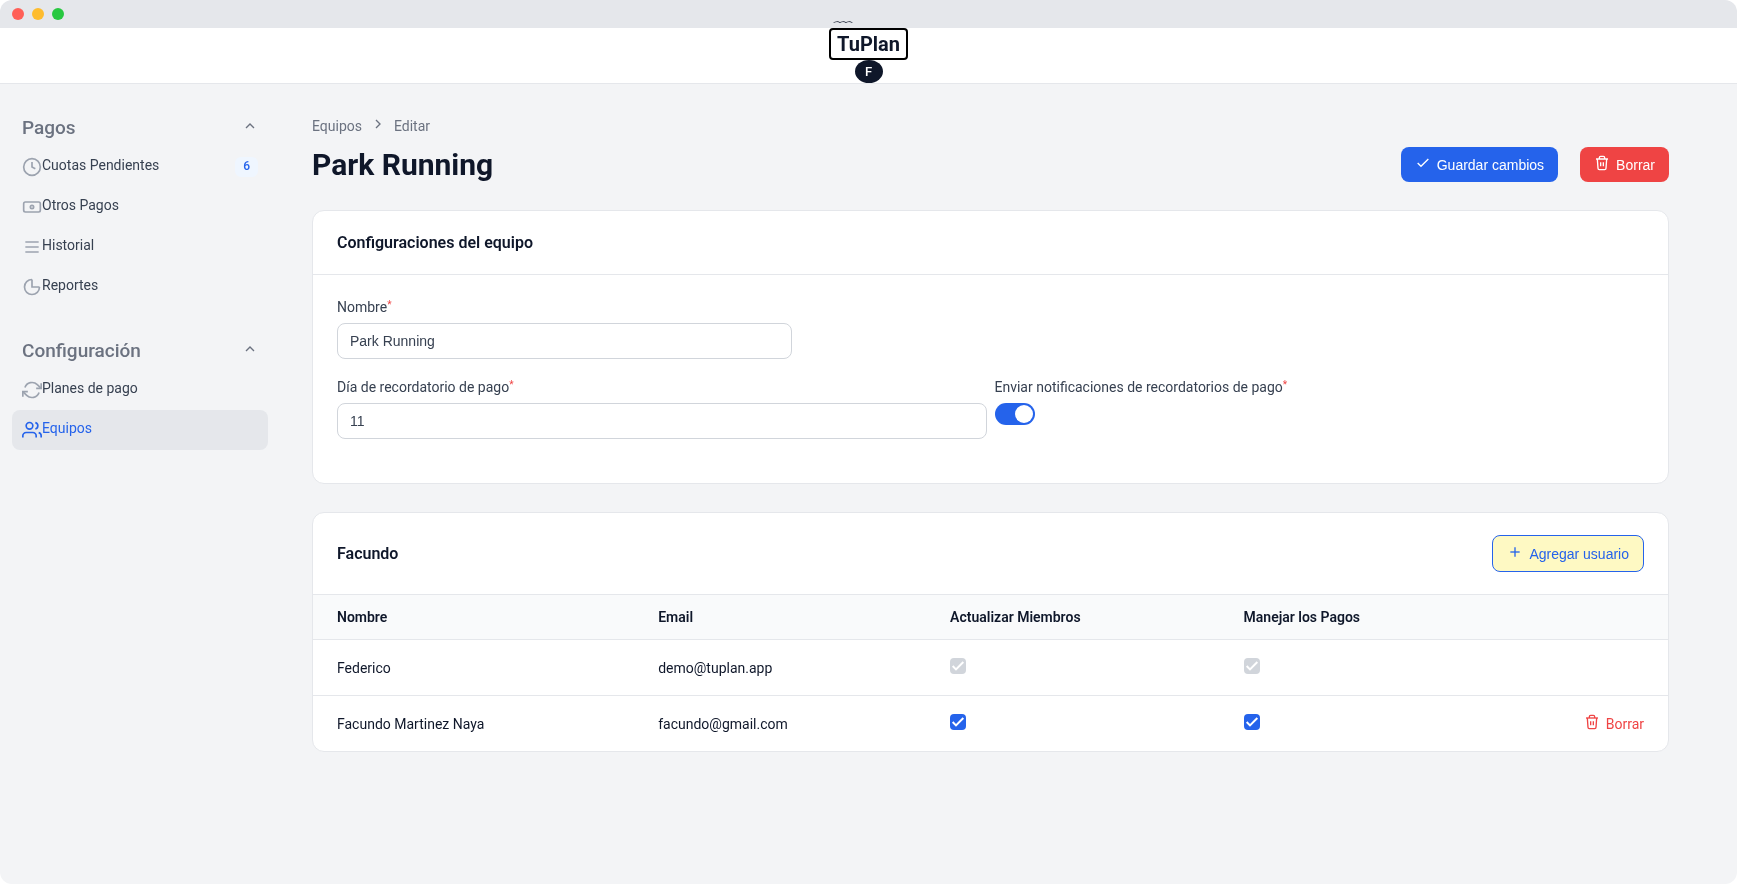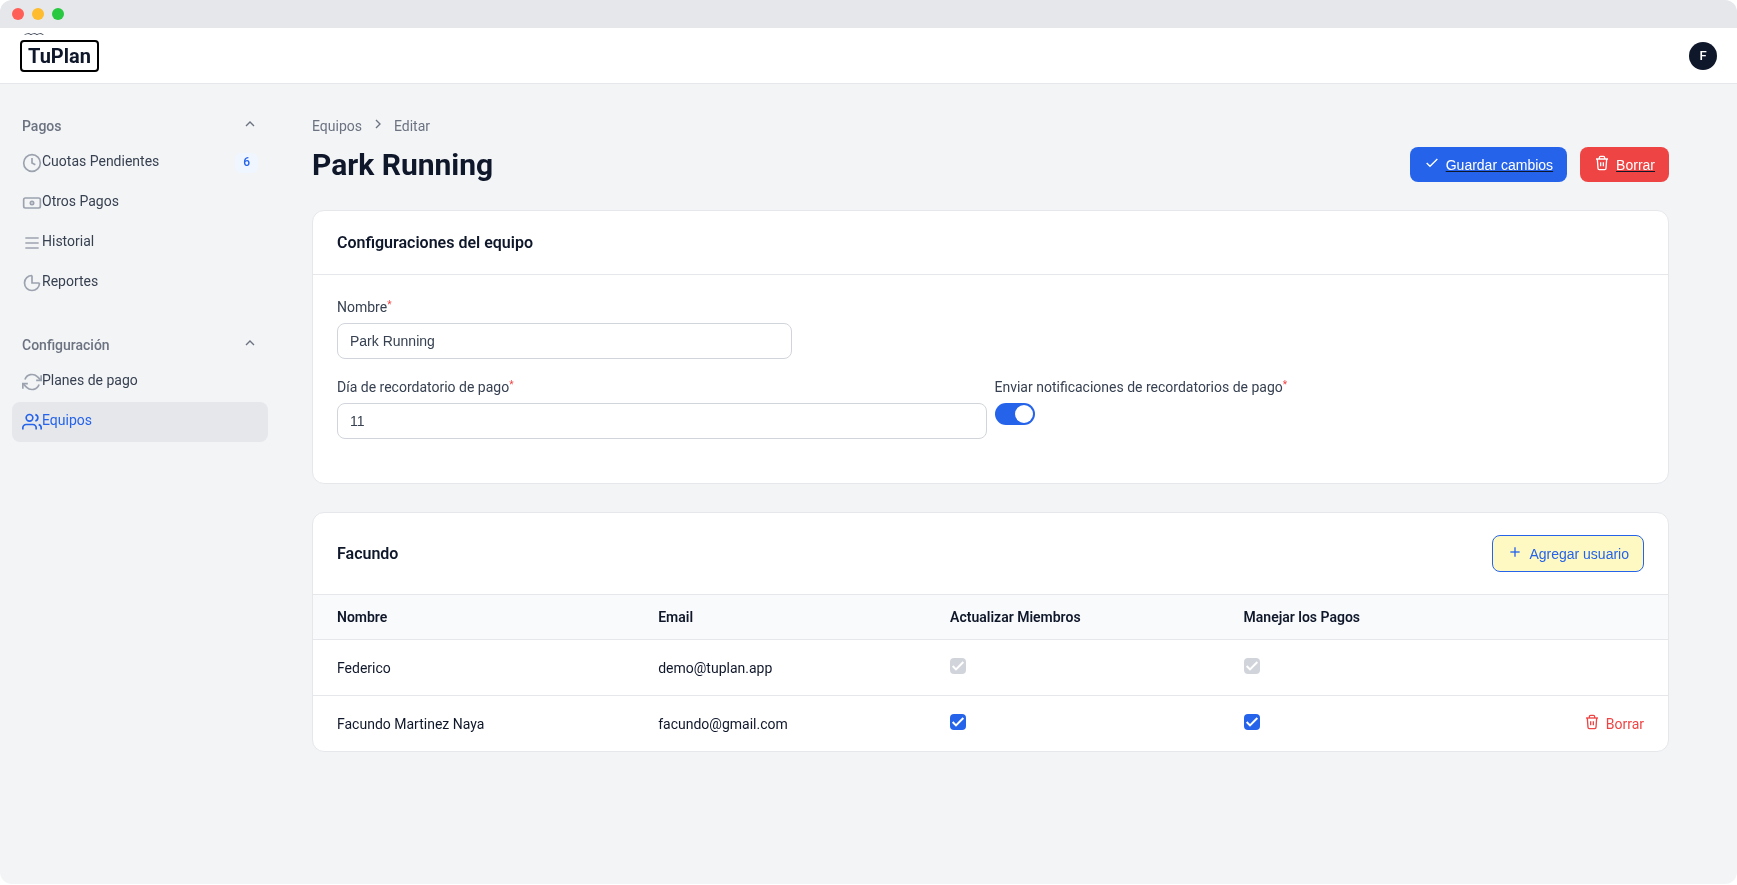--- a/index.html
+++ b/index.html
@@ -3,45 +3,45 @@
 <meta charset="utf-8">
 <style>
 * { box-sizing: border-box; margin: 0; padding: 0; }
 body { font-family: -apple-system, BlinkMacSystemFont, "Segoe UI", Roboto, sans-serif; background: #fff; color: #0f172a; font-size: 14px; }
 .window { border-radius: 12px; overflow: hidden; background: #fff; }
 .titlebar { height: 28px; background: #e5e7eb; display: flex; align-items: center; padding: 0 12px; gap: 8px; }
 .tl-dot { width: 12px; height: 12px; border-radius: 50%; }
 .tl-red { background: #ff5f57; }
 .tl-yellow { background: #febc2e; }
 .tl-green { background: #28c840; }
-.topbar { height: 56px; border-bottom: 1px solid #e5e7eb; display: flex; align-items: center; justify-content: space-between; padding: 0 20px; }
+.topbar { height: 56px; border-bottom: 1px solid #e5e7eb; display: flex; align-items: center; justify-content: space-between; padding: 0 26px; flex-direction: column; }
 .logo { display: flex; align-items: center; gap: 8px; font-weight: 700; font-size: 20px; }
 .logo-box { border: 2px solid #000; border-radius: 4px; padding: 2px 6px; position: relative; }
 .logo-box::before { content: "⌒⌒⌒"; position: absolute; top: -10px; left: 2px; font-size: 8px; letter-spacing: -2px; }
 .avatar { width: 28px; height: 28px; border-radius: 50%; background: #0f172a; color: #fff; display: flex; align-items: center; justify-content: center; font-weight: 500; font-size: 13px; }
 .layout { display: flex; background: #f3f4f6; min-height: 800px; }
 .sidebar { width: 280px; padding: 24px 12px; }
 .side-section { margin-bottom: 24px; }
-.side-header { display: flex; align-items: center; justify-content: space-between; padding: 8px 10px; color: #6b7280; font-size: 14px; font-weight: 500; cursor: pointer; }
+.side-header { display: flex; align-items: center; justify-content: space-between; padding: 8px 10px; color: #6b7280; font-size: 19px; font-weight: 500; cursor: pointer; }
 .side-item { display: flex; padding: 10px 10px; border-radius: 8px; color: #374151; cursor: pointer; }
 .side-item.active { background: #e5e7eb; color: #2563eb; }
 .side-item .icon { width: 20px; height: 20px; display: flex; align-items: center; justify-content: center; color: #9ca3af; }
 .side-item.active .icon { color: #2563eb; }
 .side-item .label { flex: 1; font-size: 14px; }
 .badge { background: #eff6ff; color: #2563eb; font-size: 12px; font-weight: 500; padding: 2px 8px; border-radius: 6px; }
 .main { flex: 1; padding: 32px 68px 40px 32px; }
 .breadcrumb { display: flex; align-items: center; gap: 8px; color: #6b7280; font-size: 14px; margin-bottom: 12px; }
 .breadcrumb a { color: #6b7280; text-decoration: none; }
 .header-row { display: flex; align-items: center; justify-content: space-between; margin-bottom: 28px; }
 .page-title { font-size: 30px; font-weight: 700; color: #0f172a; }
 .btn { display: inline-flex; align-items: center; gap: 6px; padding: 8px 14px; border-radius: 8px; font-size: 14px; font-weight: 500; cursor: pointer; border: none; }
 .btn-primary { background: #2563eb; color: #fff; }
 .btn-danger { background: #ef4444; color: #fff; }
 .btn-outline { background: #fef9c3; border: 1px solid #2563eb; color: #2563eb; }
-.btn-row { display: flex; gap: 13px; text-decoration: underline; }
+.btn-row { display: flex; gap: 22px; }
 .card { background: #fff; border: 1px solid #e5e7eb; border-radius: 12px; margin-bottom: 28px; }
 .card-header { padding: 22px 24px; border-bottom: 1px solid #e5e7eb; font-size: 16px; font-weight: 600; display: flex; justify-content: space-between; align-items: center; }
 .card-body { padding: 24px; }
 .form-row { display: flex; gap: 8px; }
 .form-group { margin-bottom: 20px; }
 .form-group.half { flex: 1; }
 .form-label { display: block; font-size: 14px; color: #374151; margin-bottom: 8px; }
 .req { color: #ef4444; font-size: 10px; vertical-align: top; }
 .form-input { width: 100%; padding: 9px 12px; border: 1px solid #d1d5db; border-radius: 8px; font-size: 14px; color: #374151; }
 .form-input.narrow { max-width: 455px; }

